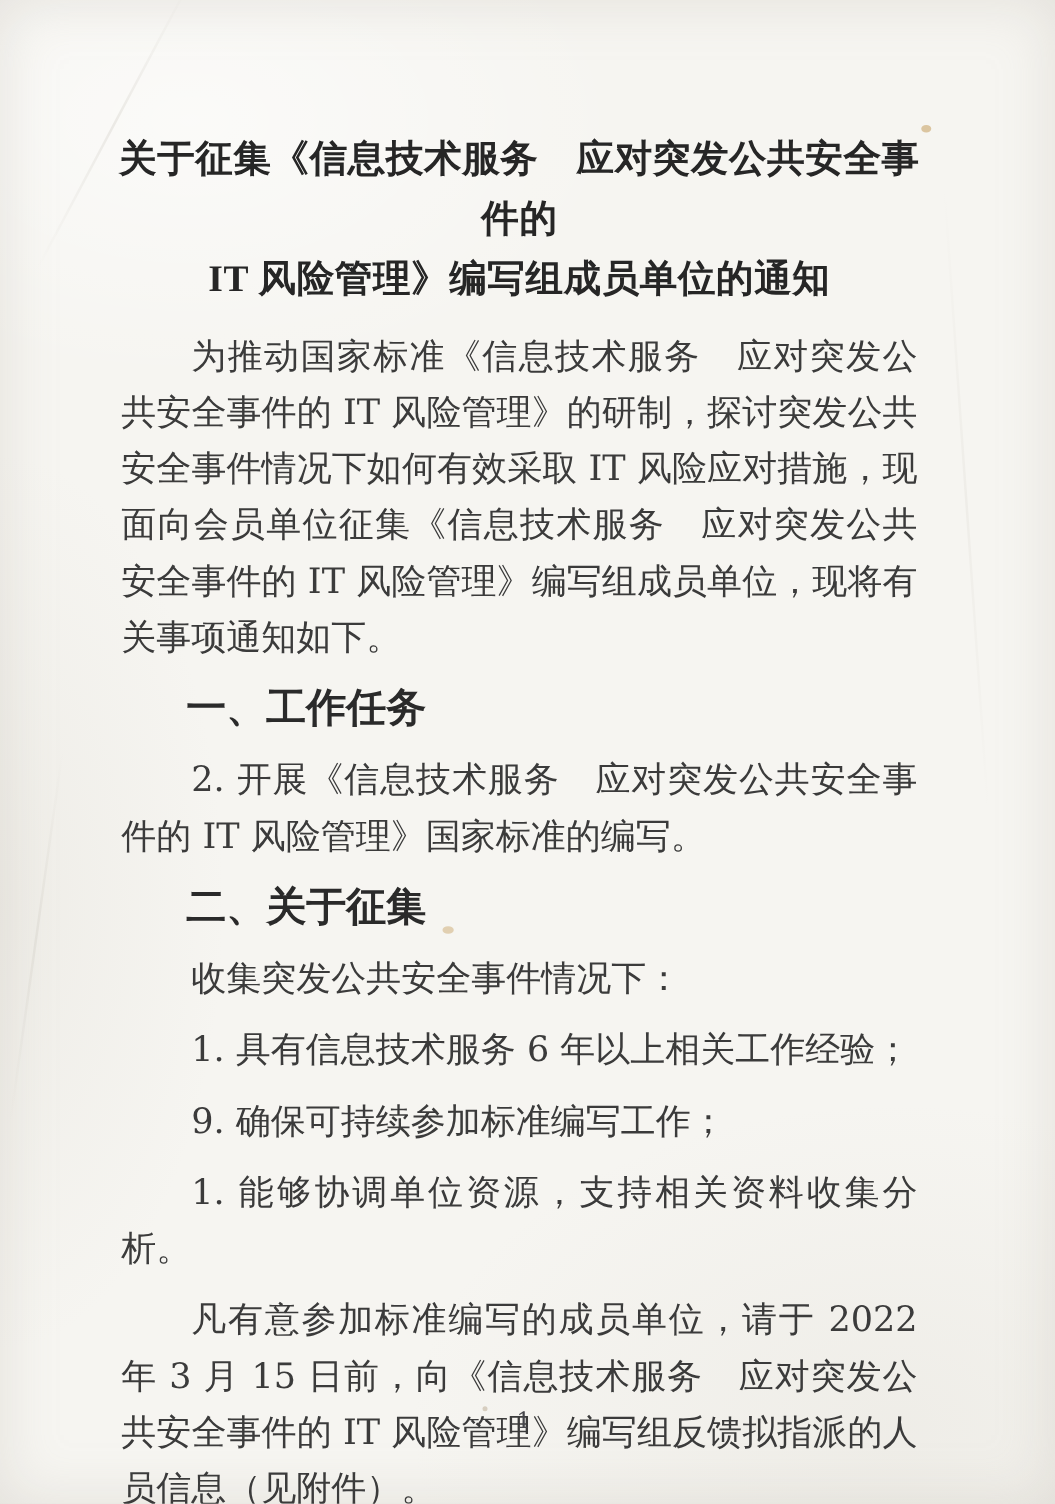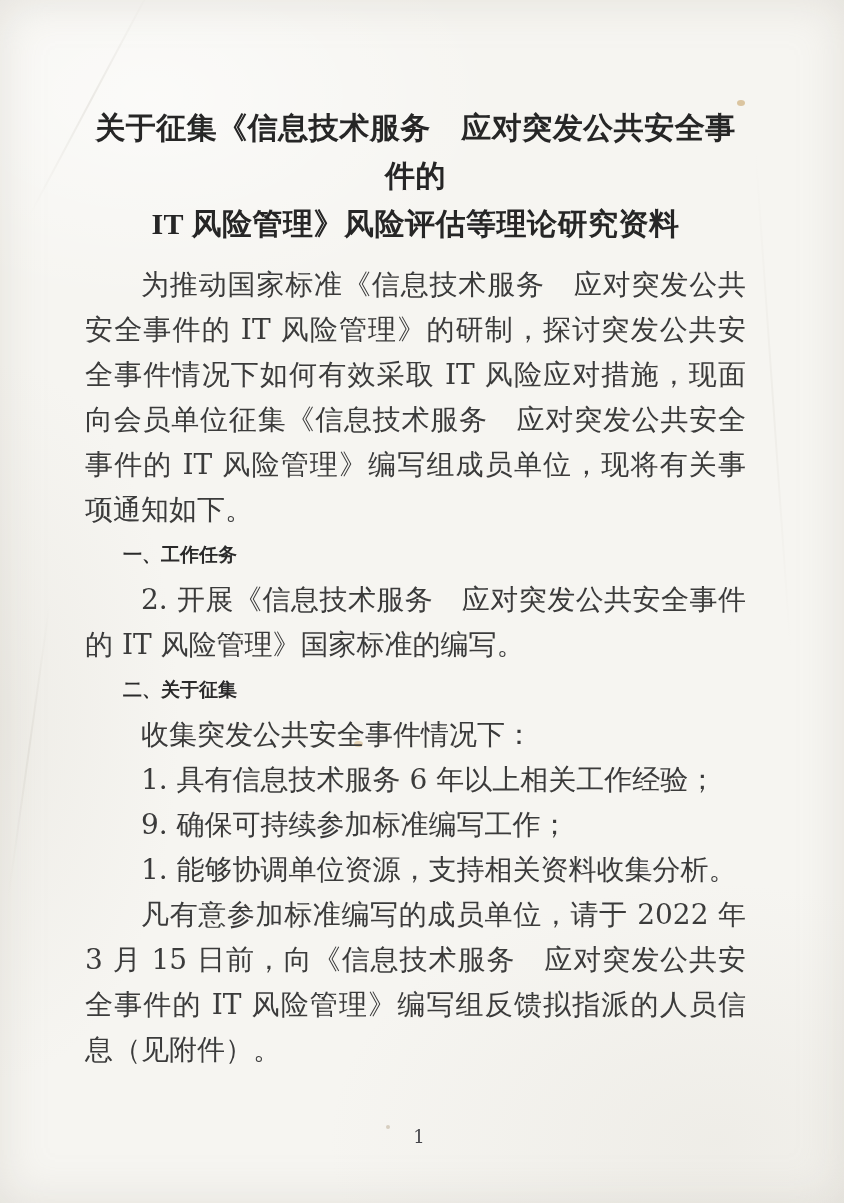--- a/index.html
+++ b/index.html
@@ -61,33 +61,33 @@
     font-weight: bold;
     font-size: 30px;
     line-height: 48px;
     text-align: center;
     color: #262626;
     letter-spacing: 0.5px;
   }
   .doc-title .title-line { display: block; }
 
   .para {
-    margin: 0;
+    margin: 12px;
     font-size: 28px;
     line-height: 45px;
     color: #3b3b3b;
     text-align: justify;
     text-indent: 2em;
   }
 
   .heading {
     margin: 0;
     font-family: "DejaVu Sans", "Liberation Sans", sans-serif;
     font-weight: bold;
-    font-size: 19px;
+    font-size: 32px;
     line-height: 45px;
     color: #2a2a2a;
     text-indent: 2em;
   }
 
   .page-number {
     position: absolute;
     left: 0;
     right: 6px;
     bottom: 56px;
@@ -105,21 +105,21 @@
   <div class="crease-left-middle"></div>
   <div class="crease-right"></div>
   <div class="stain stain-1"></div>
   <div class="stain stain-2"></div>
   <div class="stain stain-3"></div>
 
   <div class="content">
 
     <h1 class="doc-title">
       <span class="title-line">关于征集《信息技术服务　应对突发公共安全事件的</span>
-      <span class="title-line">IT 风险管理》风险评估等理论研究资料</span>
+      <span class="title-line">IT 风险管理》编写组成员单位的通知</span>
     </h1>
 
     <p class="para">为推动国家标准《信息技术服务　应对突发公共安全事件的 IT 风险管理》的研制，探讨突发公共安全事件情况下如何有效采取 IT 风险应对措施，现面向会员单位征集《信息技术服务　应对突发公共安全事件的 IT 风险管理》编写组成员单位，现将有关事项通知如下。</p>
 
     <p class="heading">一、工作任务</p>
 
 
     <p class="para">2. 开展《信息技术服务　应对突发公共安全事件的 IT 风险管理》国家标准的编写。</p>
 
     <p class="heading">二、关于征集</p>

